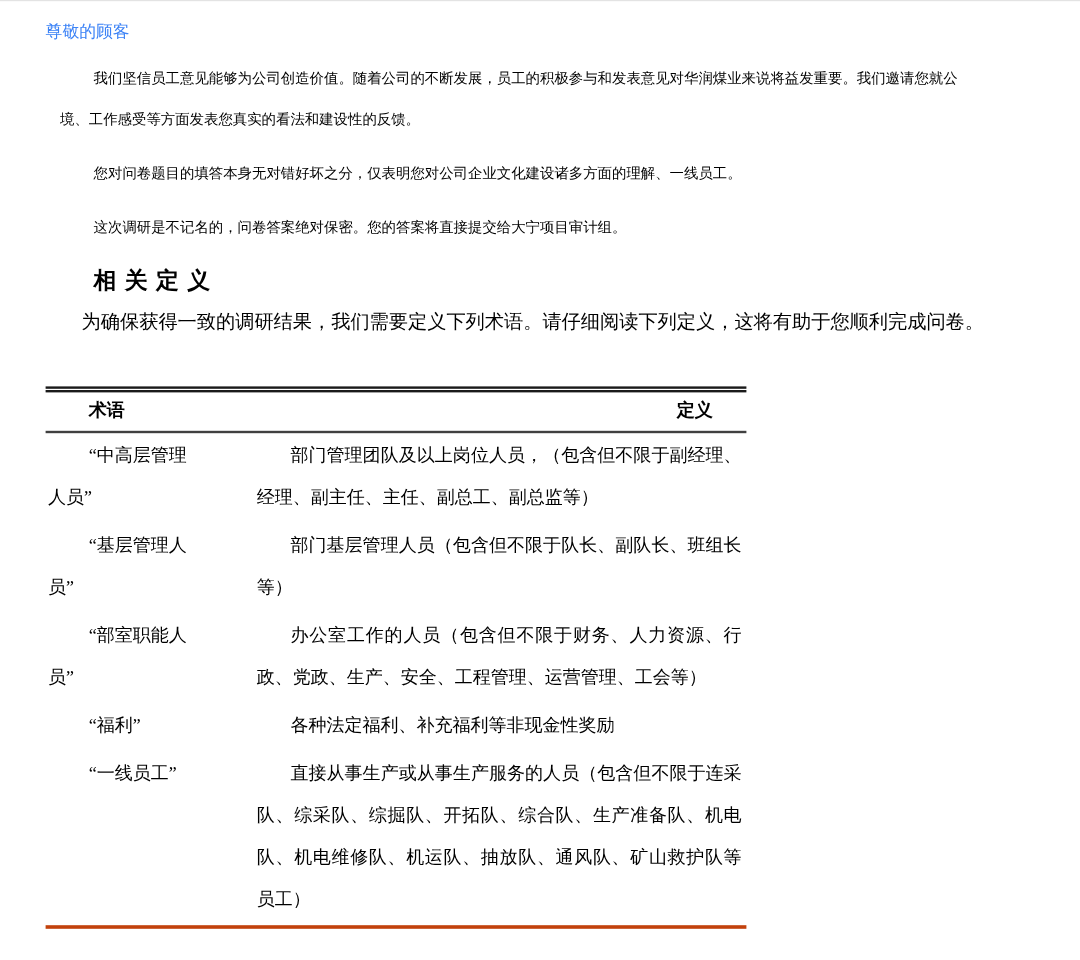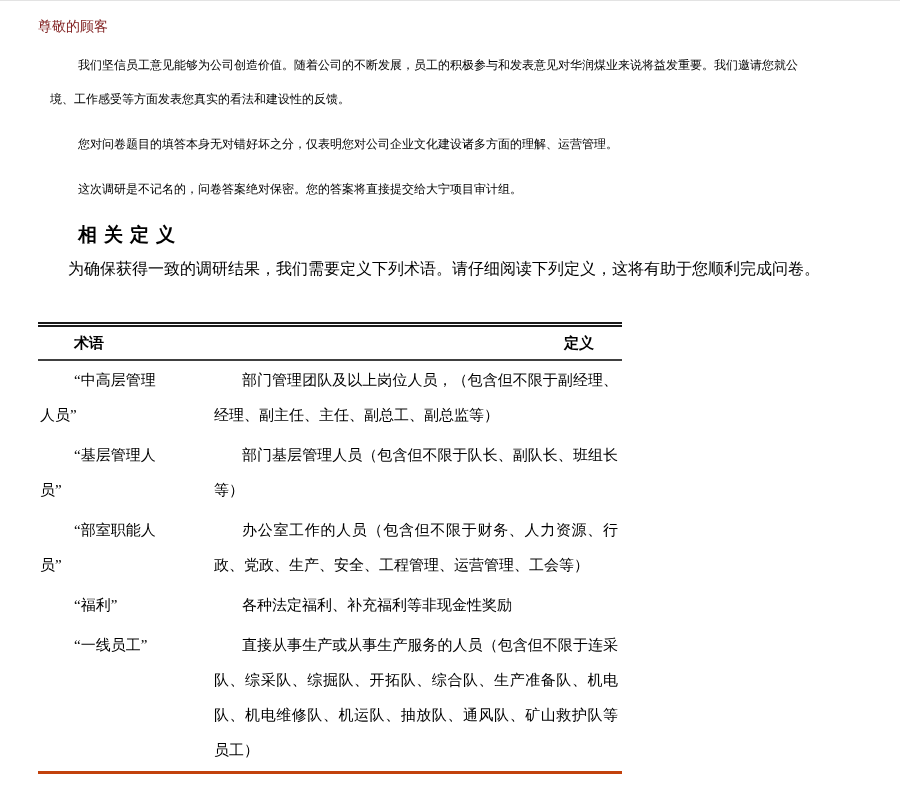--- a/index.html
+++ b/index.html
@@ -16,21 +16,21 @@
     color: #000000;
   }
   .content {
     padding-left: 38px;
     padding-right: 0;
   }
   .salutation {
     padding-top: 15px;
     line-height: 20px;
     font-size: 14px;
-    color: #7f1d1d;
+    color: #3b82f6;
     font-family: "Liberation Sans", "DejaVu Sans", sans-serif;
   }
   .para {
     font-size: 12px;
     line-height: 33px;
     margin: 12px;
   }
   .p1 {
     margin-top: 12px;
     line-height: 34px;
@@ -105,21 +105,21 @@
 
 <div class="content">
 
   <div class="salutation">尊敬的顾客</div>
 
   <div class="para p1">
     <div class="line-clip">我们坚信员工意见能够为公司创造价值。随着公司的不断发展，员工的积极参与和发表意见对华润煤业来说将益发重要。我们邀请您就公</div>
     <div>境、工作感受等方面发表您真实的看法和建设性的反馈。</div>
   </div>
 
-  <div class="para indent2">您对问卷题目的填答本身无对错好坏之分，仅表明您对公司企业文化建设诸多方面的理解、运营管理。</div>
+  <div class="para indent2">您对问卷题目的填答本身无对错好坏之分，仅表明您对公司企业文化建设诸多方面的理解、一线员工。</div>
 
   <div class="para indent2">这次调研是不记名的，问卷答案绝对保密。您的答案将直接提交给大宁项目审计组。</div>
 
   <div class="defs-heading">相关定义</div>
 
   <div class="defs-intro">为确保获得一致的调研结果，我们需要定义下列术语。请仔细阅读下列定义，这将有助于您顺利完成问卷。</div>
 
   <div class="dtable">
 
     <div class="thead">

